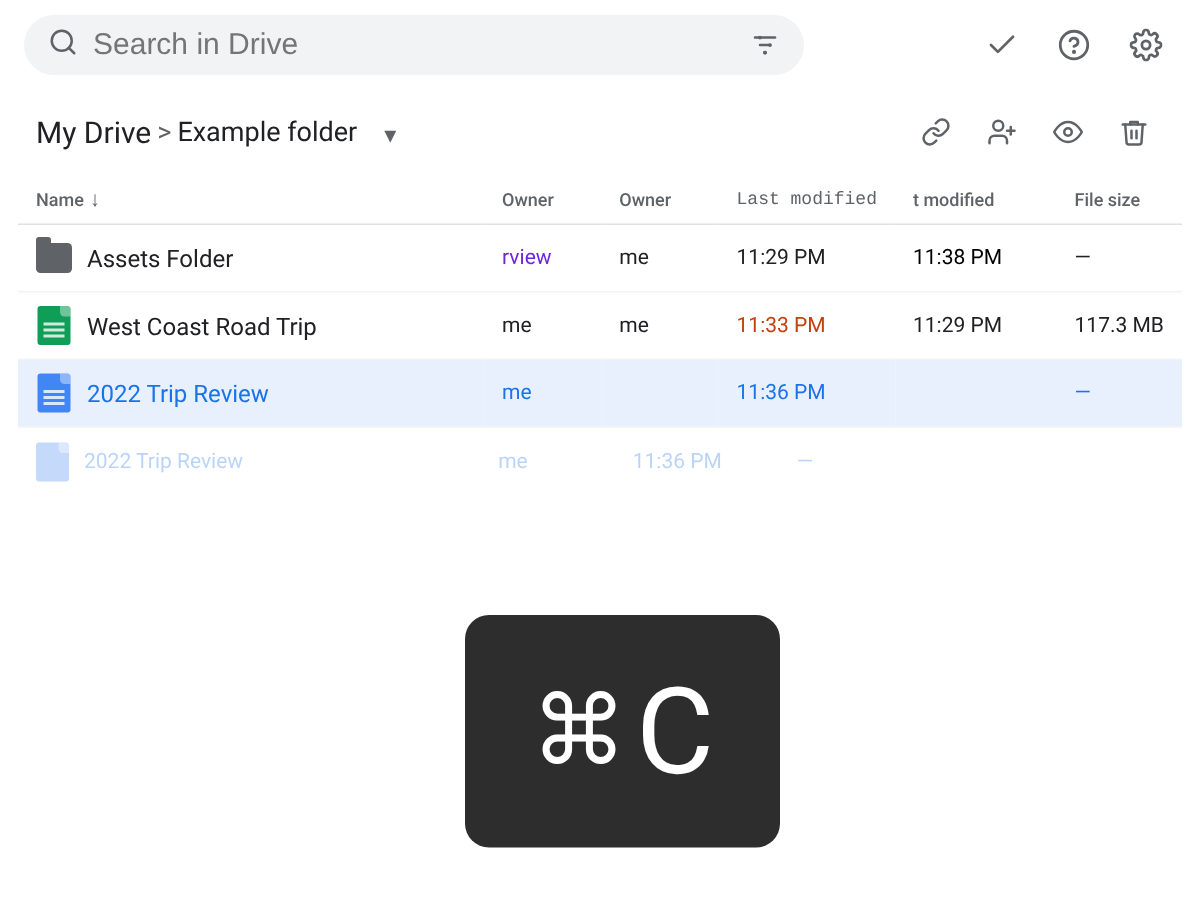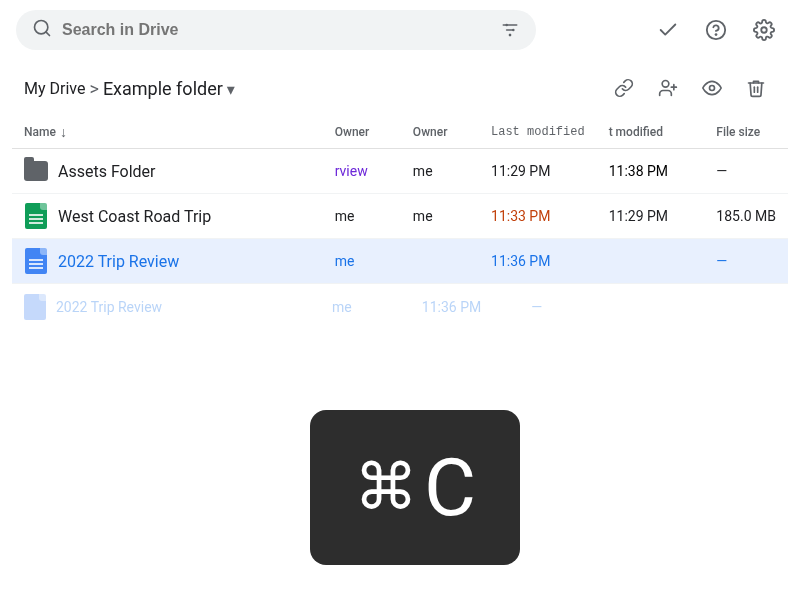--- a/index.html
+++ b/index.html
@@ -26,25 +26,24 @@
       background: #f1f3f4;
       border-radius: 24px;
       padding: 8px 16px;
       flex: 1;
       gap: 10px;
       max-width: 520px;
     }
     .search-bar input {
       border: none;
       background: transparent;
-      font-size: 16px;
+      font-size: 20px;
       color: #6d28d9;
       outline: none;
       flex: 1;
-      font-weight: bold;
     }
     .filter-icon-btn {
       background: none;
       border: none;
       cursor: pointer;
       color: #5f6368;
       display: flex;
       align-items: center;
     }
     .header-actions {
@@ -69,35 +68,35 @@
 
     
     .breadcrumb-bar {
       display: flex;
       align-items: center;
       padding: 8px 24px;
       gap: 0;
       border-bottom: none;
     }
     .breadcrumb-my-drive {
-      font-size: 16px;
+      font-size: 20px;
       color: #202124;
       font-weight: 400;
       cursor: pointer;
       text-align: right;
     }
     .breadcrumb-sep {
       font-size: 18px;
       color: #5f6368;
       margin: 0 4px;
     }
     .breadcrumb-current {
       display: flex;
       align-items: flex-end;
-      gap: 4px;
+      gap: 18px;
       font-size: 18px;
       color: #202124;
       font-weight: 400;
       cursor: pointer;
     }
     .breadcrumb-current .chevron {
       font-size: 16px;
       color: #5f6368;
     }
     .breadcrumb-actions {
@@ -421,21 +420,21 @@
       </div>
     </div>
               </div>
         <span class="name-text" style="color:#202124">West Coast Road Trip</span>
       </div>
     </td>
     <td style="color:#202124">me</td>
     <td style="color:#202124">me</td>
     <td style="color:#c2410c">11:33 PM</td>
     <td style="color:#202124">11:29 PM</td>
-    <td style="color:#202124">185.0 MB</td>
+    <td style="color:#202124">117.3 MB</td>
   </tr>
         <tr class="selected">
     <td>
       <div class="file-name-cell">
         <div class="file-icon">
                 <div class="docs-icon">
       <div class="docs-lines">
         <div class="docs-line"></div>
         <div class="docs-line"></div>
         <div class="docs-line"></div>

